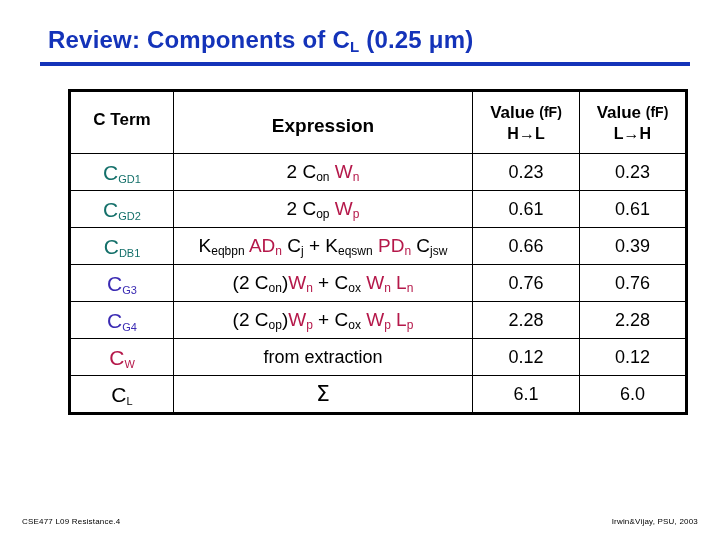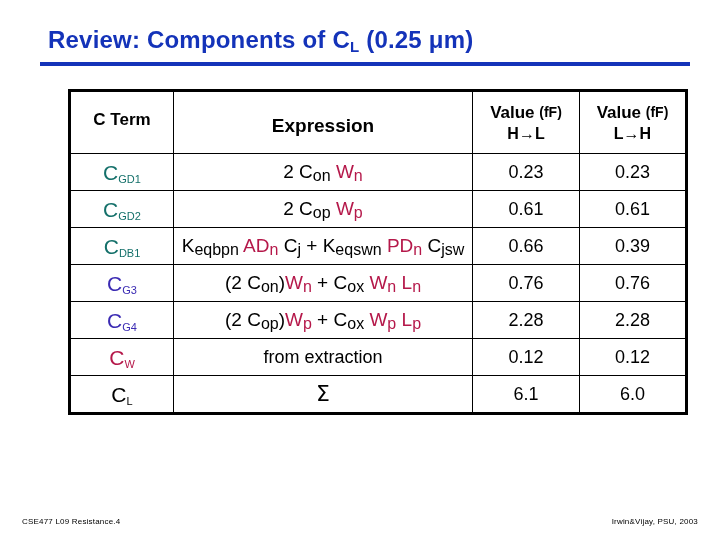--- a/index.html
+++ b/index.html
@@ -111,21 +111,21 @@
     vertical-align: -3px;
     line-height: 0;
   }
   .cell-expr {
     font-size: 19px;
     line-height: 20px;
     color: #000;
     white-space: nowrap;
   }
   .cell-expr sub {
-    font-size: 16px;
+    font-size: 12px;
     vertical-align: -3px;
     line-height: 0;
     text-align: center;
   }
   .cell-expr .red {
     color: #b5184a;
   }
   .cell-expr .sigma {
     font-family: "DejaVu Sans", sans-serif;
     font-size: 22px;

